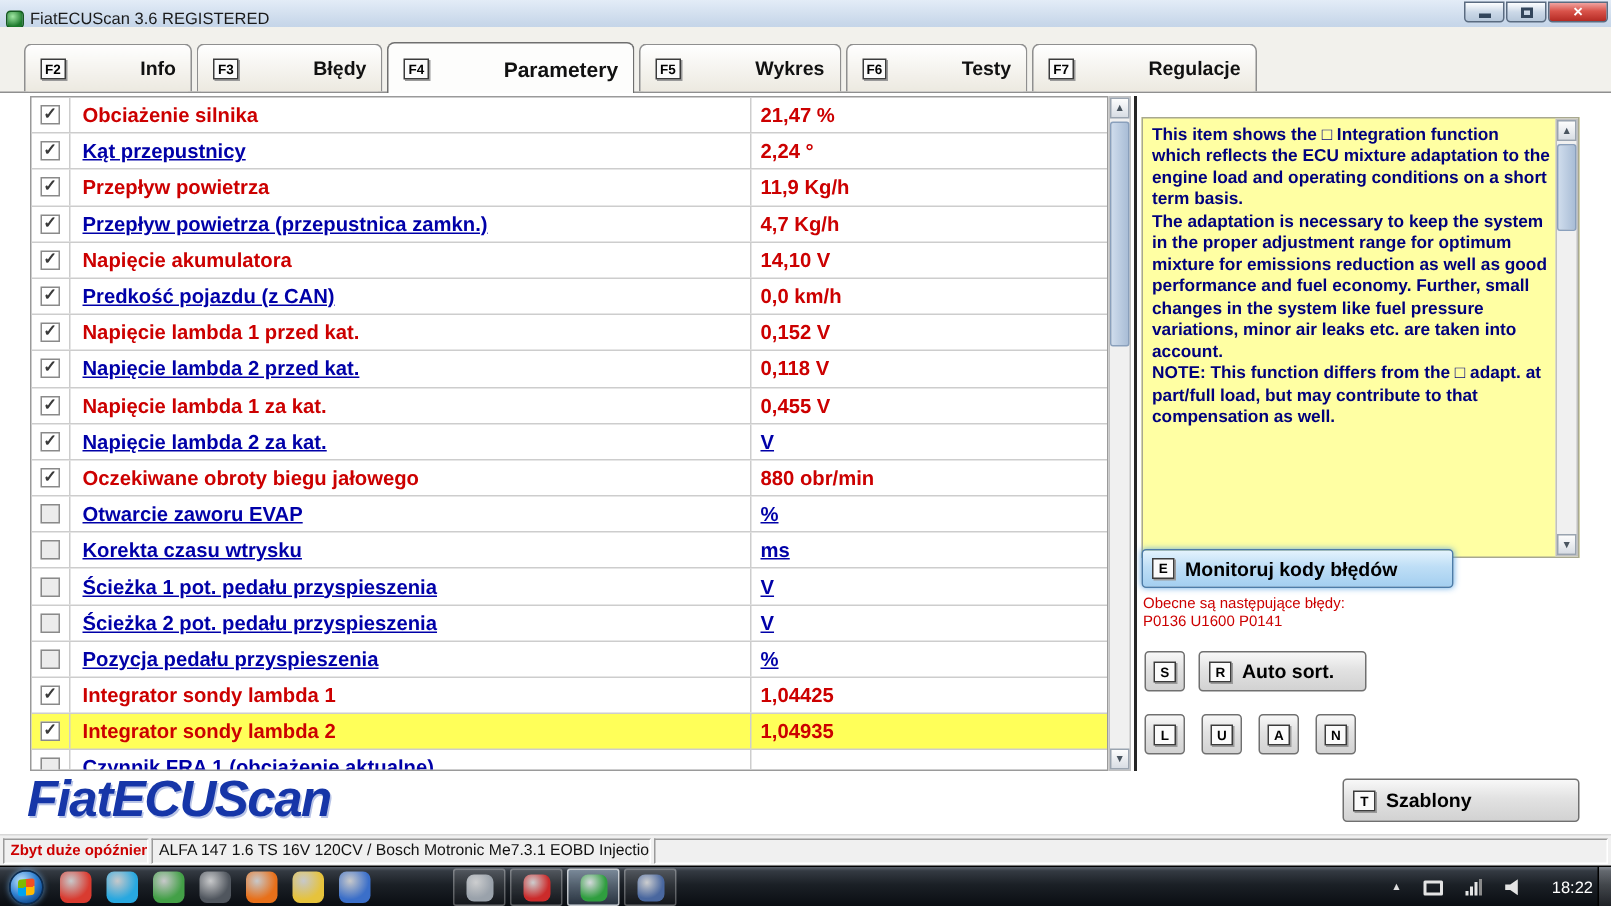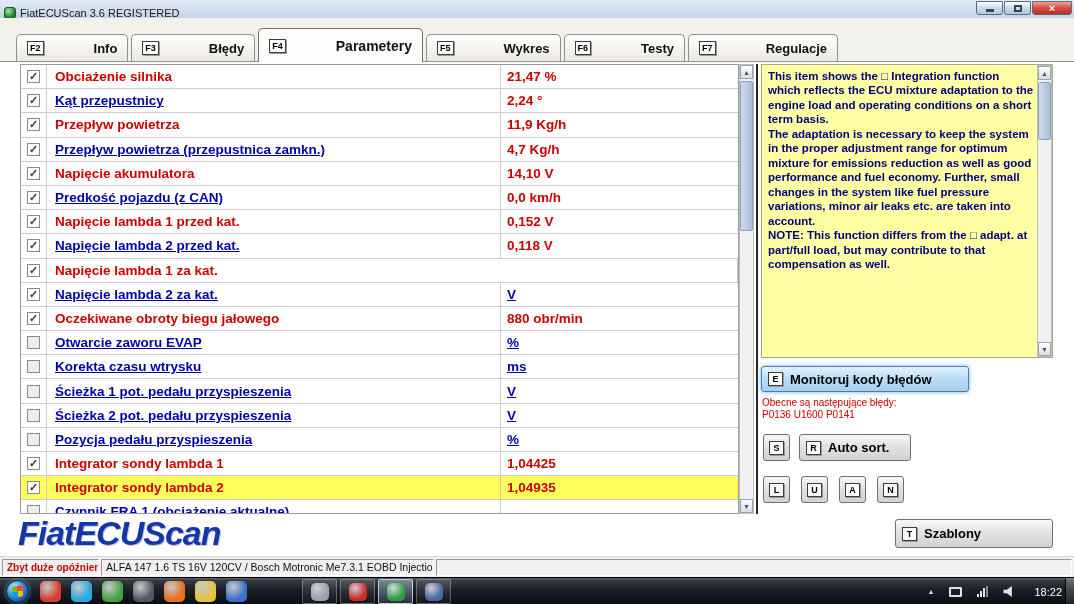--- a/index.html
+++ b/index.html
@@ -16,21 +16,21 @@
   .winbtns { position:absolute; right:2px; top:1px; display:flex; gap:1px; }
   .wbtn { height:14px; border:1px solid #5a6b80; border-radius:0 0 3px 3px; display:flex; align-items:center; justify-content:center; }
   .wbtn.min, .wbtn.max { width:27px; background:linear-gradient(#fdfeff,#ccd9e8 50%,#b6c7da); }
   .wbtn.close { width:40px; background:linear-gradient(#f0a3a0,#d9534a 45%,#b52b24); color:#fff; font-size:11px; font-weight:bold; line-height:10px; }
   .glyph-min { width:8px; height:3px; background:#33465c; margin-top:5px; }
   .glyph-max { width:8px; height:7px; border:2px solid #33465c; }
 
   
   .tabbar { position:absolute; left:0; top:18px; right:0; height:44px; background:#f2f1ec;
     border-bottom:1px solid #8f8f8f; display:flex; align-items:flex-end; padding-left:16px; }
-  .tab { display:flex; align-items:center; gap:6px; height:27px; padding:0 10px;
+  .tab { display:flex; align-items:center; gap:6px; height:32px; padding:0 10px;
     background:linear-gradient(#ffffff,#ece9e0); border:1px solid #8f8f8f; border-bottom:none;
     border-radius:5px 5px 0 0; margin-right:3px; cursor:default; }
   .tab .tab-label { font-size:13px; font-weight:bold; color:#111;padding-left:44px; }
   .tab.active { height:34px; background:#fdfdfc; margin-bottom:-1px; border-color:#6f6f6f; }
   .tab.active .tab-label { font-size:14px; }
   .keybox { display:inline-block; min-width:15px; padding:0 2px; border:1px solid #3c3c3c;
     background:#fbfbfb; color:#000; font-size:9px; font-weight:bold; line-height:12px;
     text-align:center; box-shadow:1px 1px 0 #9a9a9a; }
 
   
@@ -59,21 +59,21 @@
   .sb-btn.up { top:0; }
   .sb-btn.down { bottom:0; }
   .sb-thumb { position:absolute; left:0; width:13px; background:linear-gradient(90deg,#cfdcec,#a9bdd6);
     border:1px solid #8aa0bc; border-radius:2px; }
   .table-scroll .sb-thumb { top:16px; height:150px; }
 
   .divider { position:absolute; left:756px; top:2px; width:2px; height:450px; background:#262626; }
 
   
   .rpanel { position:absolute; left:761px; top:2px; width:292px; height:490px; }
-  .infobox { position:relative; width:292px; height:294px; border:1px solid #a8a890; background:var(--info-bg); display:flex; }
+  .infobox { position:relative; width:292px; height:294px; border:1px solid #a8a890; background:var(--info-bg); display:flex;margin-top:14px; }
   .infotext { flex:1; padding:4px 3px 4px 6px; font-size:11.5px; font-weight:bold;
     color:var(--info-text); line-height:1.26; white-space:pre-wrap; overflow:hidden; }
   .info-scroll { width:15px; height:100%; }
   .info-scroll .sb-thumb { top:16px; height:58px; }
 
   .btn { display:flex; align-items:center; gap:7px; padding:0 6px;
     background:linear-gradient(#f8f8f8,#e2e2e2 45%,#d2d2d2); border:1px solid #707070;
     border-radius:3px; cursor:default; }
   .blabel { font-size:13px; font-weight:bold; color:#000; white-space:nowrap; }
   .btn-monitor { position:absolute; left:0; top:302px; width:208px; height:26px;
@@ -234,20 +234,21 @@
               <span class="cb checked">✓</span>
             </div>
             <div class="cell-name c-blue">Napięcie lambda 2 przed kat.</div>
             <div class="cell-value c-red">0,118 V</div>
           </div>
           <div class="prow">
             <div class="cell-cb">
               <span class="cb checked">✓</span>
             </div>
             <div class="cell-name c-red">Napięcie lambda 1 za kat.</div>
+            <div class="cell-value c-red">0,455 V</div>
           </div>
           <div class="prow">
             <div class="cell-cb">
               <span class="cb checked">✓</span>
             </div>
             <div class="cell-name c-blue">Napięcie lambda 2 za kat.</div>
             <div class="cell-value c-blue">V</div>
           </div>
           <div class="prow">
             <div class="cell-cb">

